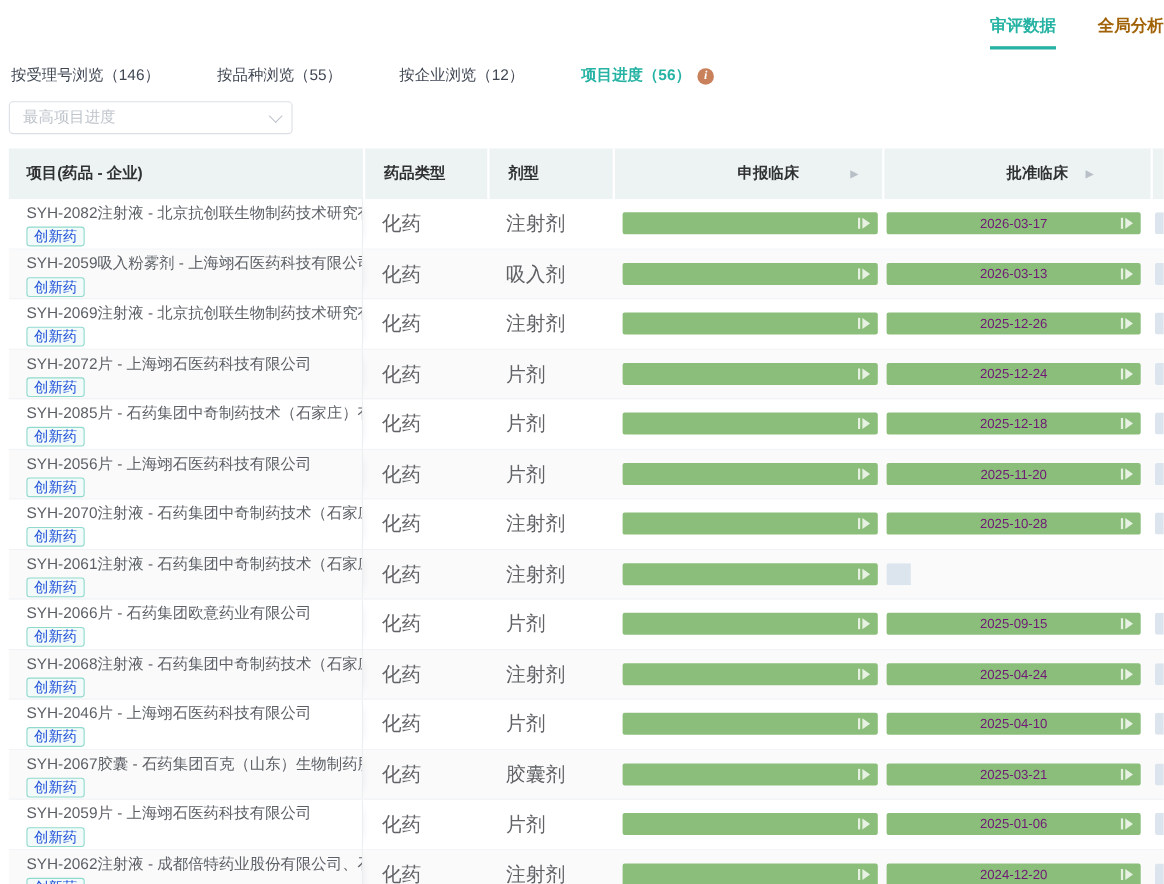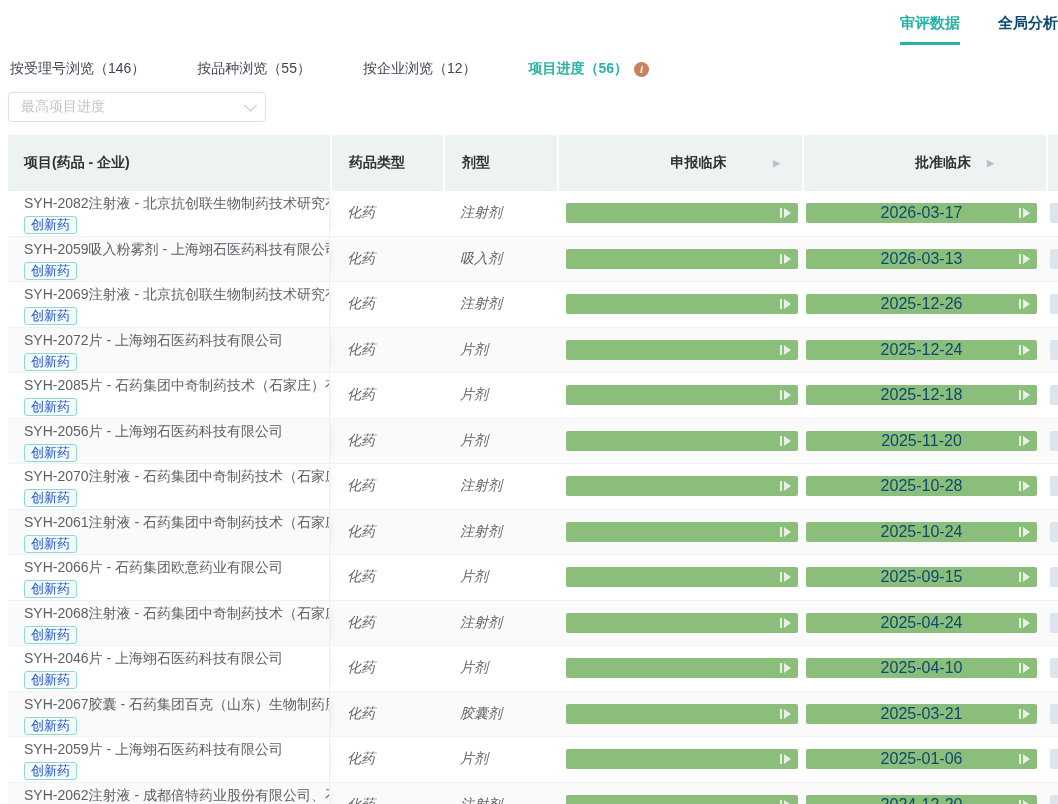--- a/index.html
+++ b/index.html
@@ -4,60 +4,60 @@
 <style>
   * { margin:0; padding:0; box-sizing:border-box; }
   html,body { background:#fff; }
   body {
     width:1058px; height:804px; overflow:hidden; position:relative;
     font-family:"Liberation Sans", sans-serif; color:#303133;
   }
 
   
   .tabbar { padding:14px 0 0 10px; display:flex; gap:38px;justify-content:flex-end; }
-  .tab { font-size:15px; font-weight:bold; color:#0c4a6e; padding-bottom:9px; cursor:pointer; }
+  .tab { font-size:15px; font-weight:bold; color:#a16207; padding-bottom:9px; cursor:pointer; }
   .tab.active { color:#26b3a4; border-bottom:3px solid #26b3a4; }
 
   
   .subtabs { margin:15px 0 0 10px; display:flex; gap:52px; align-items:center; font-size:14px; color:#3f4652; }
   .subtab { cursor:pointer; font-weight:500; display:flex; align-items:center; gap:6px; }
   .subtab.active { color:#26b3a4; font-weight:bold; }
   .info-icon { width:15px; height:15px; border-radius:50%; background:#c9815c; color:#fff;
     font:italic bold 11px "Liberation Serif", serif; display:flex; align-items:center; justify-content:center; }
 
   
   .select { margin:14px 0 0 8px; width:258px; height:30px; border:1px solid #dcdfe6; border-radius:4px;
     display:flex; align-items:center; justify-content:space-between; padding:0 12px; cursor:pointer; background:#fff; }
   .placeholder { color:#bfc4cc; font-size:14px; }
   .chevron { width:9px; height:9px; border-right:1.5px solid #c0c4cc; border-bottom:1.5px solid #c0c4cc;
     transform:rotate(45deg) translateY(-3px); }
 
   
   .table { margin:13px 0 0 8px; width:1050px; }
   .grid-cols { display:grid; grid-template-columns:322px 113px 114px 245px 244px 1fr; }
-  .thead { background:#edf3f3; height:56px; align-items:center; font-weight:bold; font-size:14px; color:#303133; }
+  .thead { background:#edf3f3; height:46px; align-items:center; font-weight:bold; font-size:14px; color:#303133; }
   .th { padding-left:16px; }
   .th-sep { border-left:2px solid #fff; height:100%; display:flex; align-items:center; }
   .th-left { padding-left:17px; }
   .th-center { position:relative; justify-content:center;padding-left:36px; }
   .sort-arrow { position:absolute; color:#b8bfc6; font-size:9px; cursor:pointer; top:50%; transform:translateY(-50%); }
   .pos-a { right:22px; } .pos-b { right:52px; }
 
   .trow { height:45.5px; border-bottom:1px solid #f0f2f5; align-items:center; }
   .trow:nth-child(even) { background:#fafafa; }
   .c-project { height:100%; padding:4px 0 0 16px; overflow:hidden; border-right:1px solid #eceff2;
     box-shadow:8px 0 8px -8px rgba(0,0,0,0.08); }
   .proj-name { font-size:14px; color:#5c6066; white-space:nowrap; cursor:pointer; }
   .badge { display:inline-block; margin-top:3px; font-size:13px; color:#1d4ed8; border:1px solid #90d9cd;
     background:#f2fbf9; border-radius:3px; padding:0 6px; line-height:16px; }
-  .c-type, .c-form { font-size:14px; color:#606266; padding-left:17px;font-style:italic; }
+  .c-type, .c-form { font-size:18px; color:#606266; padding-left:17px; }
   .c-report { padding:0 4px 0 9px; } .c-approve { padding:0 9px 0 4px; }
   .bar { position:relative; height:20px; background:#8cbe7b; border-radius:2px;
     display:flex; align-items:center; justify-content:center; cursor:pointer; }
-  .bar-date { color:#0c4a6e; font-size:16px; }
+  .bar-date { color:#701a75; font-size:12px; }
   .bar-icon { position:absolute; right:7px; top:50%; transform:translateY(-50%);
     display:flex; align-items:center; gap:2px; }
   .bar-icon .stem { width:2px; height:10px; background:rgba(255,255,255,0.78); }
   .bar-icon .tri { width:0; height:0; border-top:5px solid transparent; border-bottom:5px solid transparent;
     border-left:7px solid rgba(255,255,255,0.78); }
   .c-next { padding-left:4px; overflow:hidden; height:20px; }
   .bar-partial { height:20px; width:22px; background:#dce5ee; border-radius:2px 0 0 2px; cursor:pointer; }
 </style>
 </head>
 <body>
@@ -309,29 +309,20 @@
     <div class="c-type">化药</div>
     <div class="c-form">注射剂</div>
     <div class="c-report">
       <div class="bar">
         <span class="bar-icon">
               <span class="stem"></span>
               <span class="tri"></span>
             </span>
       </div>
     </div>
-    <div class="c-approve">
-      <div class="bar">
-        <span class="bar-date">2025-10-24</span>
-        <span class="bar-icon">
-              <span class="stem"></span>
-              <span class="tri"></span>
-            </span>
-      </div>
-    </div>
     <div class="c-next">
       <div class="bar-partial"></div>
     </div>
   </div>
 
   <div class="trow grid-cols">
     <div class="c-project">
       <div class="proj-name">SYH-2066片 - 石药集团欧意药业有限公司</div>
       <span class="badge">创新药</span>
     </div>

